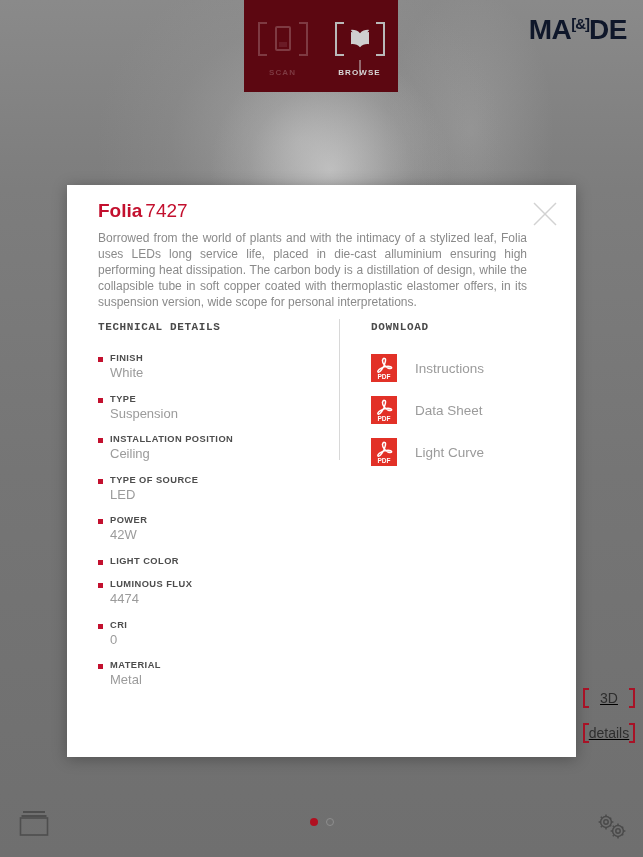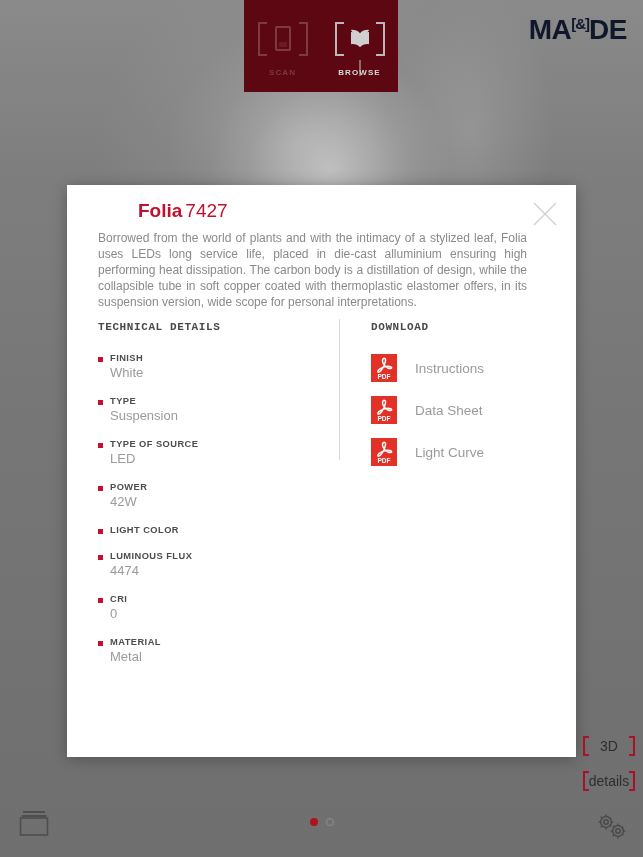--- a/index.html
+++ b/index.html
@@ -97,21 +97,20 @@
   #close-btn {
     position: absolute; right: 18px; top: 16px;
     width: 26px; height: 26px; cursor: pointer;
   }
   #title {
     position: absolute; left: 31px; top: 15px;
     font-size: 19px;
     color: #c3102e;
     font-family: "Liberation Sans Narrow", "Liberation Sans", sans-serif;
     white-space: nowrap;
-    margin-left: 40px;
   }
   #title .name { font-weight: bold; }
   #title .code { font-weight: normal; margin-left: 3px; color: #c3102e; }
 
   #desc {
     position: absolute; left: 31px; top: 45px; width: 429px;
     font-family: "Liberation Sans Narrow", "Liberation Sans", sans-serif;
     font-size: 12px;
     line-height: 16px;
     color: #8a8a8a;
@@ -123,21 +122,21 @@
     font-size: 11px;
     font-weight: bold;
     letter-spacing: 0.6px;
     color: #4a4a4a;
   }
 
   #tech-col {
     position: absolute; left: 31px; top: 136px; width: 220px;
   }
   #tech-list { margin-top: 20px; }
-  .spec-item { margin-bottom: 12.5px; position: relative; padding-left: 12px; margin-top: 15px; }
+  .spec-item { margin-bottom: 12.5px; position: relative; padding-left: 12px; }
   .spec-bullet {
     position: absolute; left: 0; top: 4px;
     width: 5px; height: 5px; background: #c3102e;
   }
   .spec-label {
     font-family: "Liberation Sans Narrow", "Liberation Sans", sans-serif;
     font-size: 9.3px; font-weight: bold; letter-spacing: 0.45px;
     color: #4d4d4d;
     line-height: 11px;
   }
@@ -171,21 +170,21 @@
   
   #card-icon { position: absolute; left: 18px; top: 808px; width: 32px; height: 30px; cursor: pointer; }
   #dots {
     position: absolute; left: 0; top: 818px; width: 643px;
     display: flex; justify-content: center; gap: 8px; align-items: center;
   }
   .dot { width: 8px; height: 8px; border-radius: 50%; cursor: pointer; }
   .dot.on { background: #b01020; }
   .dot.off { border: 1px solid #8e8e8e; background: transparent; }
 
-  #side-controls { position: absolute; right: 0; top: 728px; width: 68px; }
+  #side-controls { position: absolute; right: 0; top: 680px; width: 68px; text-decoration: underline; }
   .side-btn {
     position: relative; height: 35px;
     display: flex; align-items: center; justify-content: center;
     cursor: pointer;
   }
   .side-btn .brk {
     position: absolute; top: 8px; width: 6px; height: 20px;
     border: 2px solid #a81226;
   }
   .side-btn .brk.l { left: 8px; border-right: none; }
@@ -259,20 +258,25 @@
           <div class="spec-label">FINISH</div>
           <div class="spec-value">White</div>
         </div>
         <div class="spec-item">
           <span class="spec-bullet"></span>
           <div class="spec-label">TYPE</div>
           <div class="spec-value">Suspension</div>
         </div>
         <div class="spec-item">
           <span class="spec-bullet"></span>
+          <div class="spec-label">INSTALLATION POSITION</div>
+          <div class="spec-value">Ceiling</div>
+        </div>
+        <div class="spec-item">
+          <span class="spec-bullet"></span>
           <div class="spec-label">TYPE OF SOURCE</div>
           <div class="spec-value">LED</div>
         </div>
         <div class="spec-item">
           <span class="spec-bullet"></span>
           <div class="spec-label">POWER</div>
           <div class="spec-value">42W</div>
         </div>
         <div class="spec-item">
           <span class="spec-bullet"></span>

